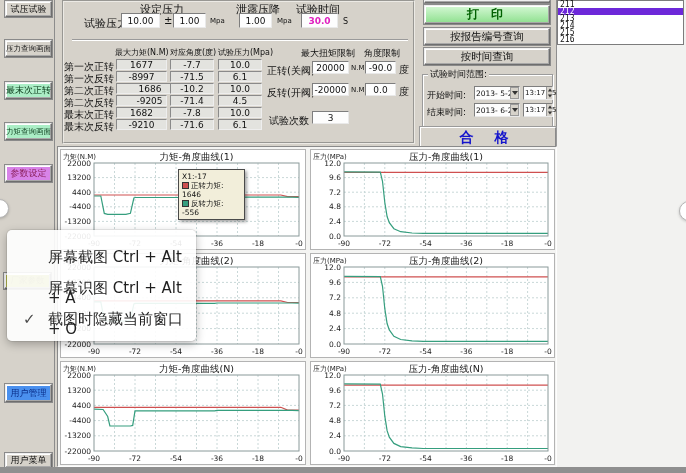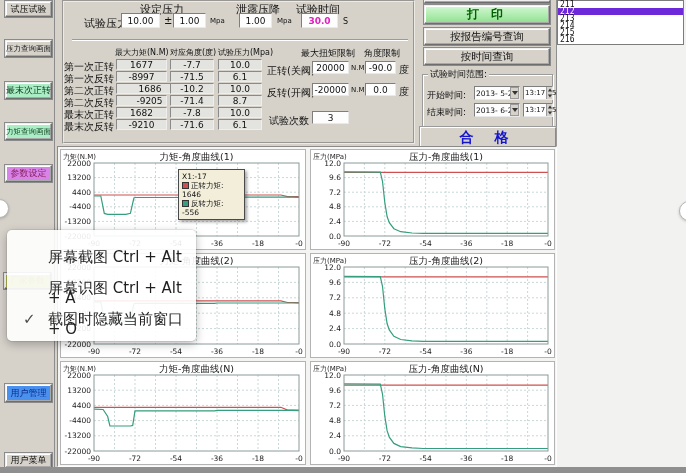--- a/index.html
+++ b/index.html
@@ -87,21 +87,21 @@
 <div class="tfield abs" style="left:218px;top:71px;width:44px;height:11px;">6.1</div>
 
 <div class="abs lbl" style="left:62px;top:84px;width:52px;font-size:10px;text-align:right;">第二次正转</div>
 <div class="tfield abs" style="left:116px;top:83px;width:68px;height:11px;">1686</div>
 <div class="tfield abs" style="left:170px;top:83px;width:44px;height:11px;">-10.2</div>
 <div class="tfield abs" style="left:218px;top:83px;width:44px;height:11px;">10.0</div>
 
 <div class="abs lbl" style="left:62px;top:96px;width:52px;font-size:10px;text-align:right;">第二次反转</div>
 <div class="tfield abs" style="left:116px;top:95px;width:51px;height:11px;padding-left:16px;">-9205</div>
 <div class="tfield abs" style="left:170px;top:95px;width:44px;height:11px;">-71.4</div>
-<div class="tfield abs" style="left:218px;top:95px;width:44px;height:11px;">8.7</div>
+<div class="tfield abs" style="left:218px;top:95px;width:44px;height:11px;">4.5</div>
 
 <div class="abs lbl" style="left:62px;top:108px;width:52px;font-size:10px;text-align:right;">最末次正转</div>
 <div class="tfield abs" style="left:116px;top:107px;width:51px;height:11px;">1682</div>
 <div class="tfield abs" style="left:170px;top:107px;width:44px;height:11px;">-7.8</div>
 <div class="tfield abs" style="left:218px;top:107px;width:44px;height:11px;">10.0</div>
 
 <div class="abs lbl" style="left:62px;top:120px;width:52px;font-size:10px;text-align:right;">最末次反转</div>
 <div class="tfield abs" style="left:116px;top:119px;width:51px;height:11px;">-9210</div>
 <div class="tfield abs" style="left:170px;top:119px;width:44px;height:11px;">-71.6</div>
 <div class="tfield abs" style="left:218px;top:119px;width:44px;height:11px;">6.1</div>

